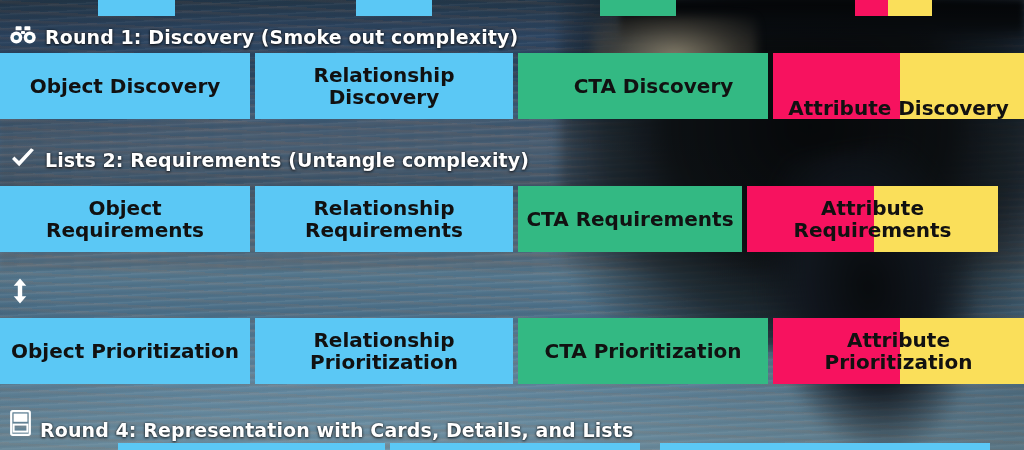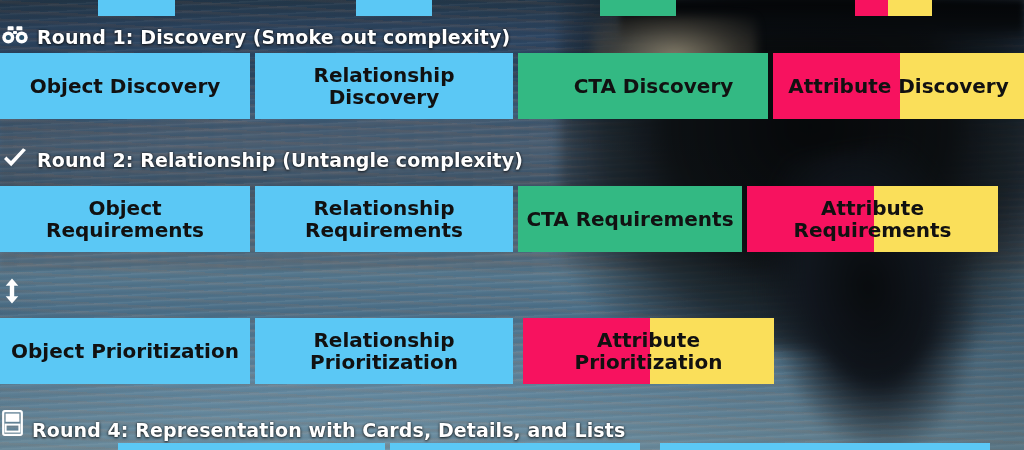--- a/index.html
+++ b/index.html
@@ -111,21 +111,21 @@
     background: radial-gradient(ellipse 80% 70% at 35% 55%, rgba(0,0,0,0) 40%, rgba(0,0,0,0.25) 100%);
   }
 
   
   .round-header {
     position: absolute;
     display: flex;
     align-items: center;
     gap: 9px;
     left: 0;
-    padding-left: 2px;
+    padding-left: 10px;
     box-sizing: border-box;
     color: #ffffff;
     font-weight: bold;
     font-size: 19px;
     letter-spacing: .1px;
     text-shadow: 0 1px 3px rgba(0,0,0,0.75), 0 0 2px rgba(0,0,0,0.55);
     white-space: nowrap;
   }
   .round-header .label { line-height: 1; }
 
@@ -213,32 +213,32 @@
     </div>
     <div class="gap" style="width:5px;"></div>
     <div class="card" style="width:258px;background:#5bc8f5;">
       <span class="card-text">Relationship Discovery</span>
     </div>
     <div class="gap" style="width:5px;"></div>
     <div class="card" style="width:250px;background:#33b983;padding-left:27px;">
       <span class="card-text">CTA Discovery</span>
     </div>
     <div class="gap" style="width:5px;"></div>
-    <div class="card split" style="width:251px;background:#fadf5a;">
+    <div class="card split" style="width:251px;background:#fadf5a;align-items:flex-end;">
       <span class="card-text">Attribute Discovery</span>
     </div>
   </div>
 
   <div class="round-header" style="top:145px;height:30px;">
     <span class="icon">
       <svg width="26" height="21" viewBox="0 0 26 21" aria-hidden="true">
         <path d="M2 11.0 L9.2 18.2 L24 2.0 L21.0 0.2 L9.0 13.0 L4.4 8.4 Z" fill="#ffffff"></path>
       </svg>
     </span>
-    <span class="label">Round 2: Relationship (Untangle complexity)</span>
+    <span class="label">Lists 2: Requirements (Untangle complexity)</span>
   </div>
 
   <div class="card-row" style="top:186px;height:66px;">
     <div class="card" style="width:250px;background:#5bc8f5;">
       <span class="card-text">Object Requirements</span>
     </div>
     <div class="gap" style="width:5px;"></div>
     <div class="card" style="width:258px;background:#5bc8f5;">
       <span class="card-text">
         <span>Relationship</span><br>
@@ -271,20 +271,23 @@
       <span class="card-text">Object Prioritization</span>
     </div>
     <div class="gap" style="width:5px;"></div>
     <div class="card" style="width:258px;background:#5bc8f5;">
       <span class="card-text">
         <span>Relationship</span><br>
         <span>Prioritization</span>
       </span>
     </div>
     <div class="gap" style="width:5px;"></div>
+    <div class="card" style="width:250px;background:#33b983;">
+      <span class="card-text">CTA Prioritization</span>
+    </div>
     <div class="gap" style="width:5px;"></div>
     <div class="card split" style="width:251px;background:#fadf5a;">
       <span class="card-text">
         <span>Attribute</span><br>
         <span>Prioritization</span>
       </span>
     </div>
   </div>
 
   <div class="round-header" style="top:410px;height:30px;align-items:flex-end;">

